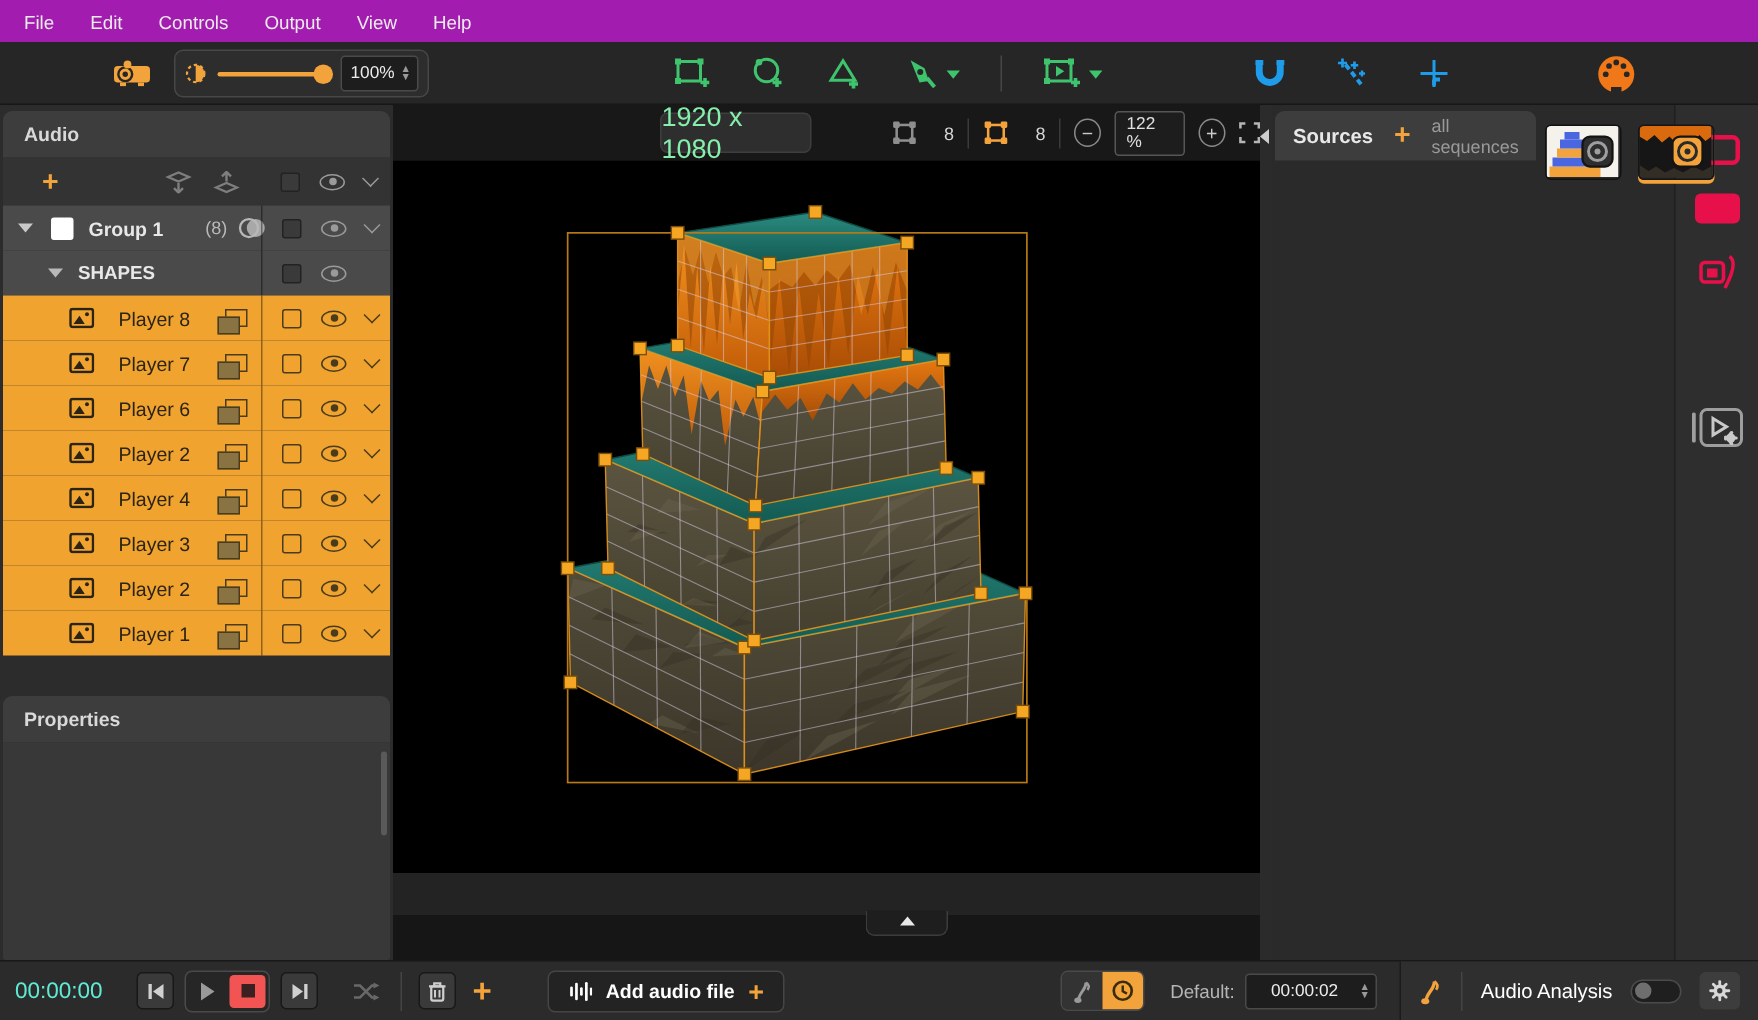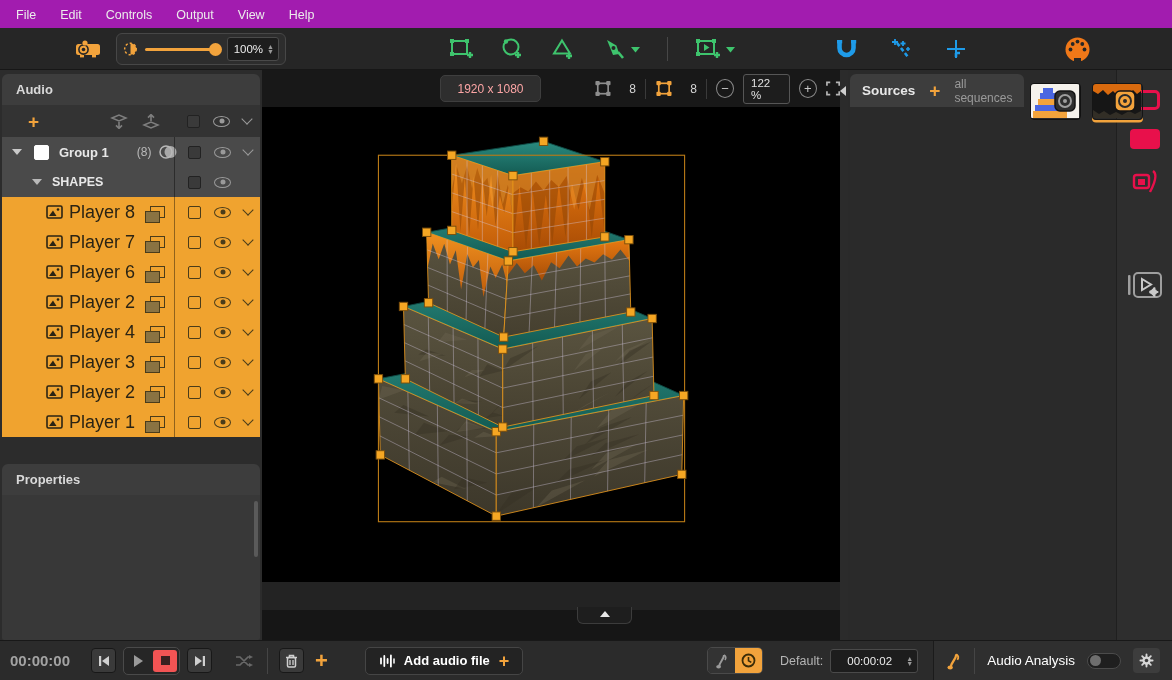--- a/index.html
+++ b/index.html
@@ -53,32 +53,32 @@
   .cb.white{background:#ffffff;border-color:#fff}
   .eye{width:17px;height:11px;border:1.6px solid currentColor;border-radius:50%;position:relative;flex:0 0 auto}
   .eye::after{content:'';position:absolute;left:50%;top:50%;width:5px;height:5px;border-radius:50%;
     background:currentColor;transform:translate(-50%,-50%)}
   .chev{width:8px;height:8px;border-right:1.8px solid currentColor;border-bottom:1.8px solid currentColor;
     transform:rotate(45deg);margin-top:-4px;flex:0 0 auto}
   .grey-ctl{color:#9a9a9a}
   .orange-ctl{color:#4a3c1a}
   .grp-name{font-weight:bold;font-size:13px;margin-left:10px}
   .grp-count{color:#b9b9b9;font-size:12px;margin-left:28px}
-  .pl-label{font-size:18px;margin-left:6px}
+  .pl-label{font-size:13px;margin-left:16px}
   .dup-ic{position:absolute;left:148px;width:15px;height:12px;border:1.6px solid #4a3c1a}
   .dup-ic::before{content:'';position:absolute;left:-6px;top:4px;width:13px;height:10px;background:#8a7342;border:1.6px solid #4a3c1a}
   .layers-gap{flex:0 0 27px}
   .props-body{flex:1;background:#383838;border-radius:0 0 2px 2px;position:relative}
   .props-scroll{position:absolute;right:2px;top:6px;width:4px;height:56px;background:#5a5a5a;border-radius:2px}
 
   
   .canvas-col{width:578px;position:relative;background:#161616}
   .canvas-topbar{position:absolute;left:0;top:0;width:578px;height:37px;background:#181818}
   .res-badge{position:absolute;left:178px;top:5px;width:101px;height:27px;background:#2e2e2e;border:1px solid #3e3e3e;
-    border-radius:5px;color:#fca5a5;font-size:12px;display:flex;align-items:center;justify-content:center}
+    border-radius:5px;color:#86efac;font-size:18px;display:flex;align-items:center;justify-content:center}
   .cv-controls{position:absolute;left:332px;top:6px;height:25px;display:flex;align-items:center;gap:9px;color:#d5d5d5;font-size:12px}
   .zoom-box{background:#1d1d1d;border:1px solid #565656;border-radius:3px;padding:2px 7px;font-size:11.5px;color:#e0e0e0}
   .circle-btn{width:19px;height:19px;border:1.6px solid #8a8a8a;border-radius:50%;display:flex;align-items:center;
     justify-content:center;color:#c9c9c9;font-size:13px;line-height:1}
   .canvas-black{position:absolute;left:0;top:37px;width:578px;height:475px;background:#000}
   .canvas-strip{position:absolute;left:0;top:512px;width:578px;height:28px;background:#232323}
   .expand-handle{position:absolute;left:315px;top:537px;width:55px;height:17px;background:#1e1e1e;border:1px solid #3c3c3c;
     border-top:none;border-radius:0 0 6px 6px;display:flex;align-items:flex-start;justify-content:center;z-index:6}
   .expand-handle .up-tri{width:0;height:0;border-left:5px solid transparent;border-right:5px solid transparent;
     border-bottom:6px solid #e8e8e8;margin-top:4px}
@@ -97,21 +97,21 @@
 
   
   .right-strip{width:56px;background:#2e2e2e;border-left:1px solid #1f1f1f;display:flex;flex-direction:column;
     align-items:center;padding-top:20px;gap:19px}
   .outline-rect{width:30px;height:20px;border:3px solid #e8104b;border-radius:5px}
   .filled-rect{width:30px;height:20px;background:#e8104b;border-radius:4px}
 
   
   .bottombar{height:40px;background:#2b2b2b;border-top:1px solid #181818;display:flex;align-items:center;
     padding:0 0 0 10px;gap:7px;flex:0 0 auto;position:relative}
-  .time{color:#a3a3a3;font-size:15px;font-weight:bold;width:74px}
+  .time{color:#5eead4;font-size:15px;font-weight:normal;width:74px}
   .tp-btn{width:25px;height:25px;background:#3a3a3a;border:1px solid #181818;border-radius:4px;display:flex;
     align-items:center;justify-content:center}
   .tp-group{display:flex;gap:3px;background:#262626;border:1px solid #4a4a4a;border-radius:5px;padding:2px}
   .tp-cell{width:24px;height:22px;border-radius:3px;display:flex;align-items:center;justify-content:center}
   .stop-cell{background:#f25454}
   .stop-sq{width:9px;height:9px;background:#3a2020}
   .play-tri{width:0;height:0;border-top:6px solid transparent;border-bottom:6px solid transparent;border-left:9px solid #9a9a9a}
   .bb-sep{width:1px;height:26px;background:#454545;margin:0 4px}
   .add-audio{margin-left:30px;height:28px;background:#232323;border:1px solid #454545;border-radius:5px;
     display:flex;align-items:center;gap:9px;padding:0 13px}

